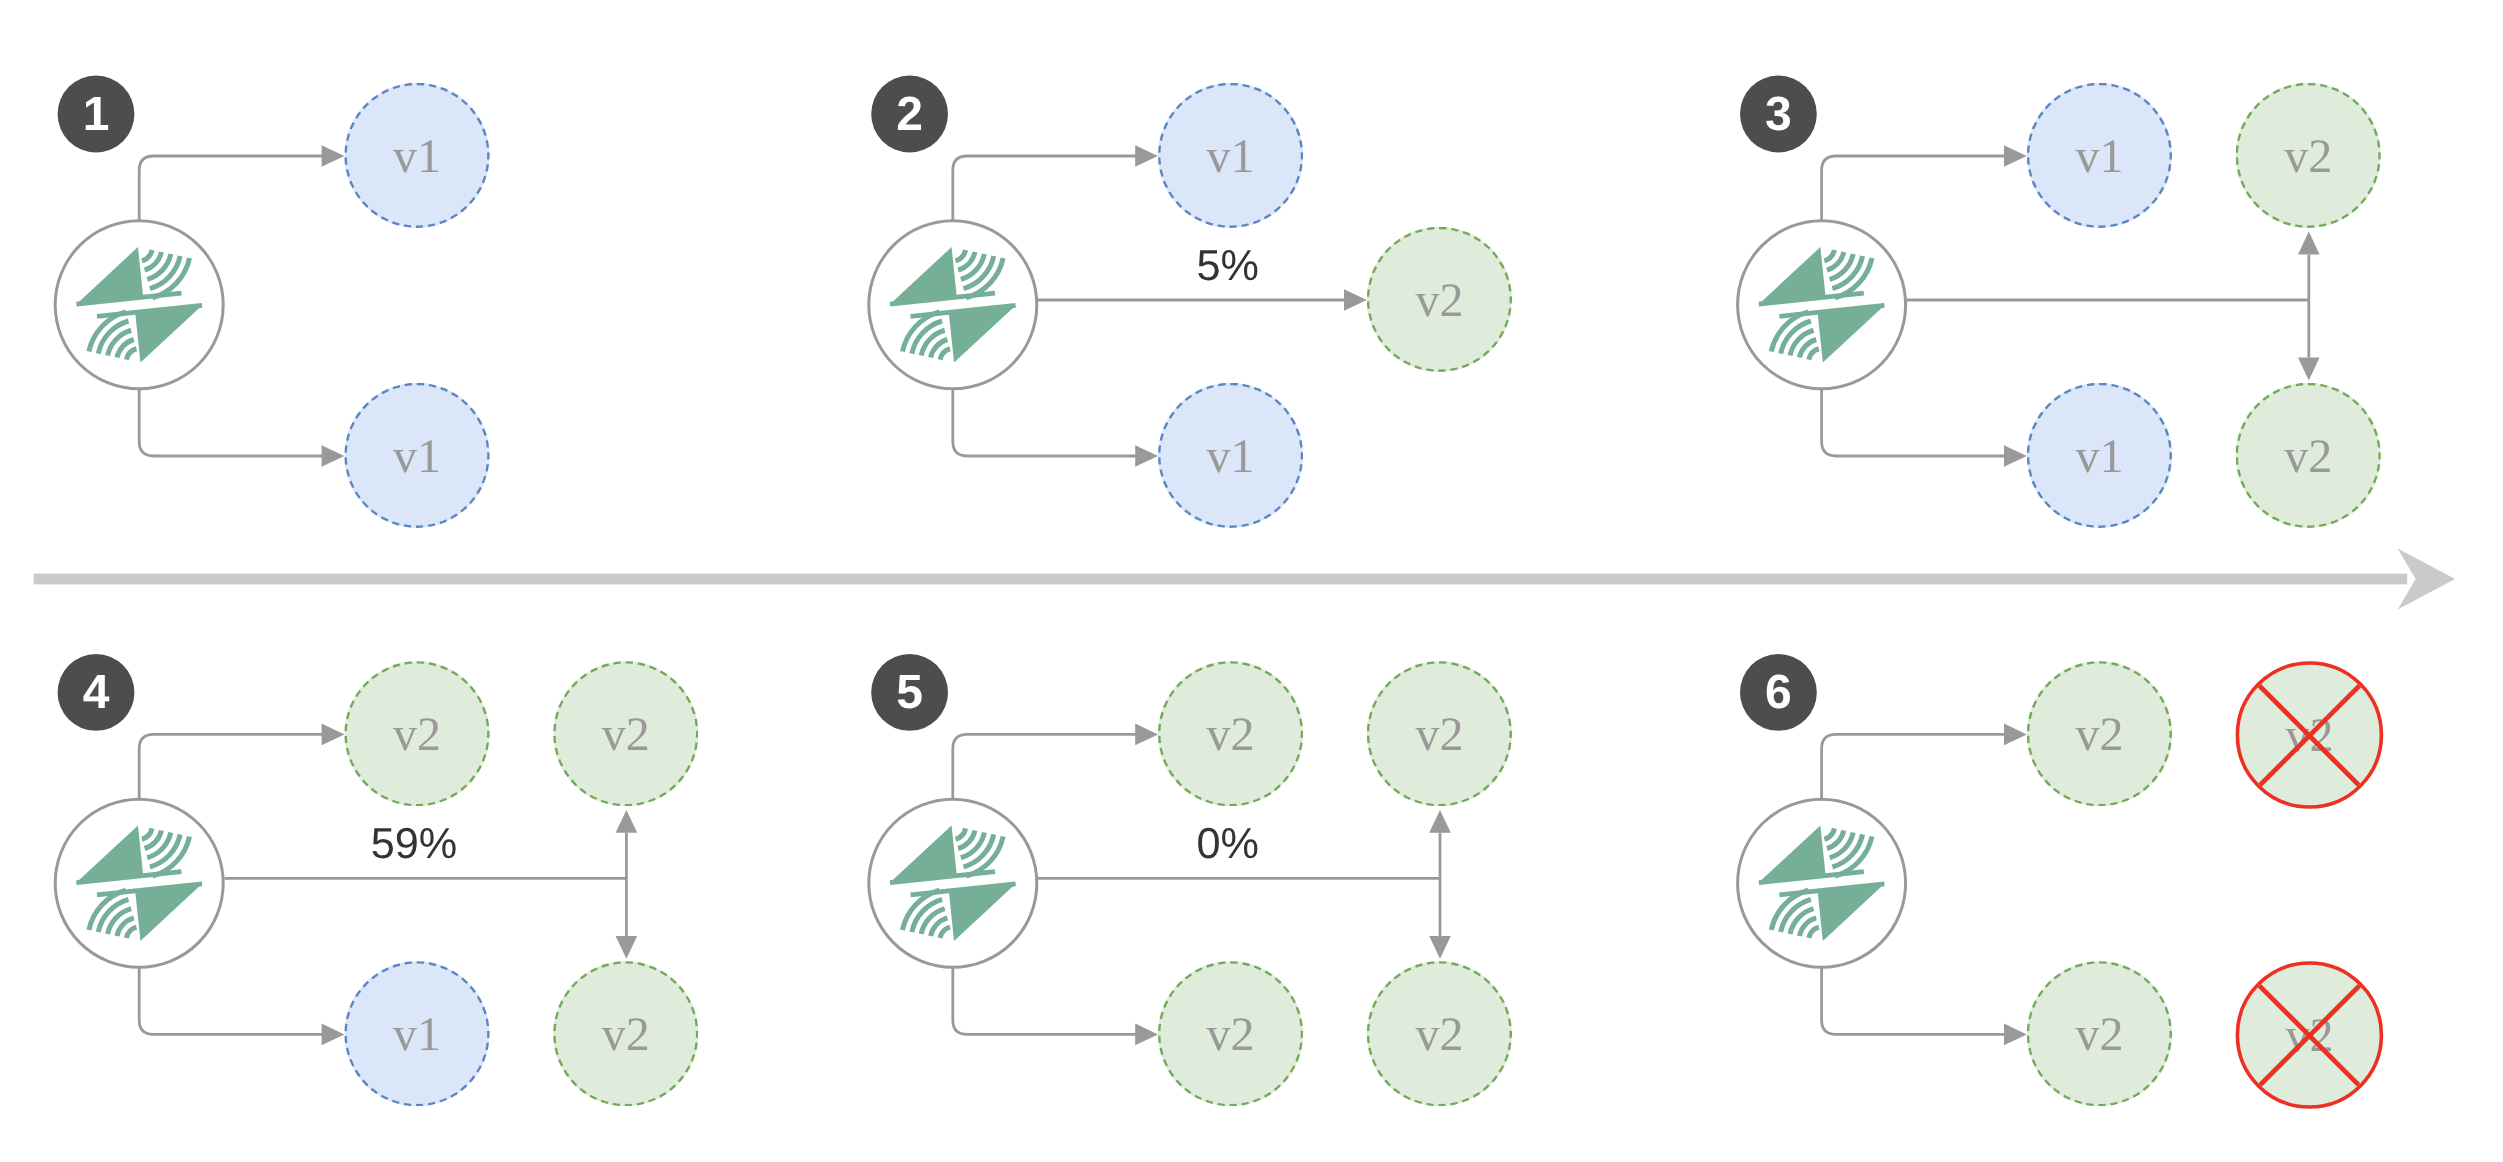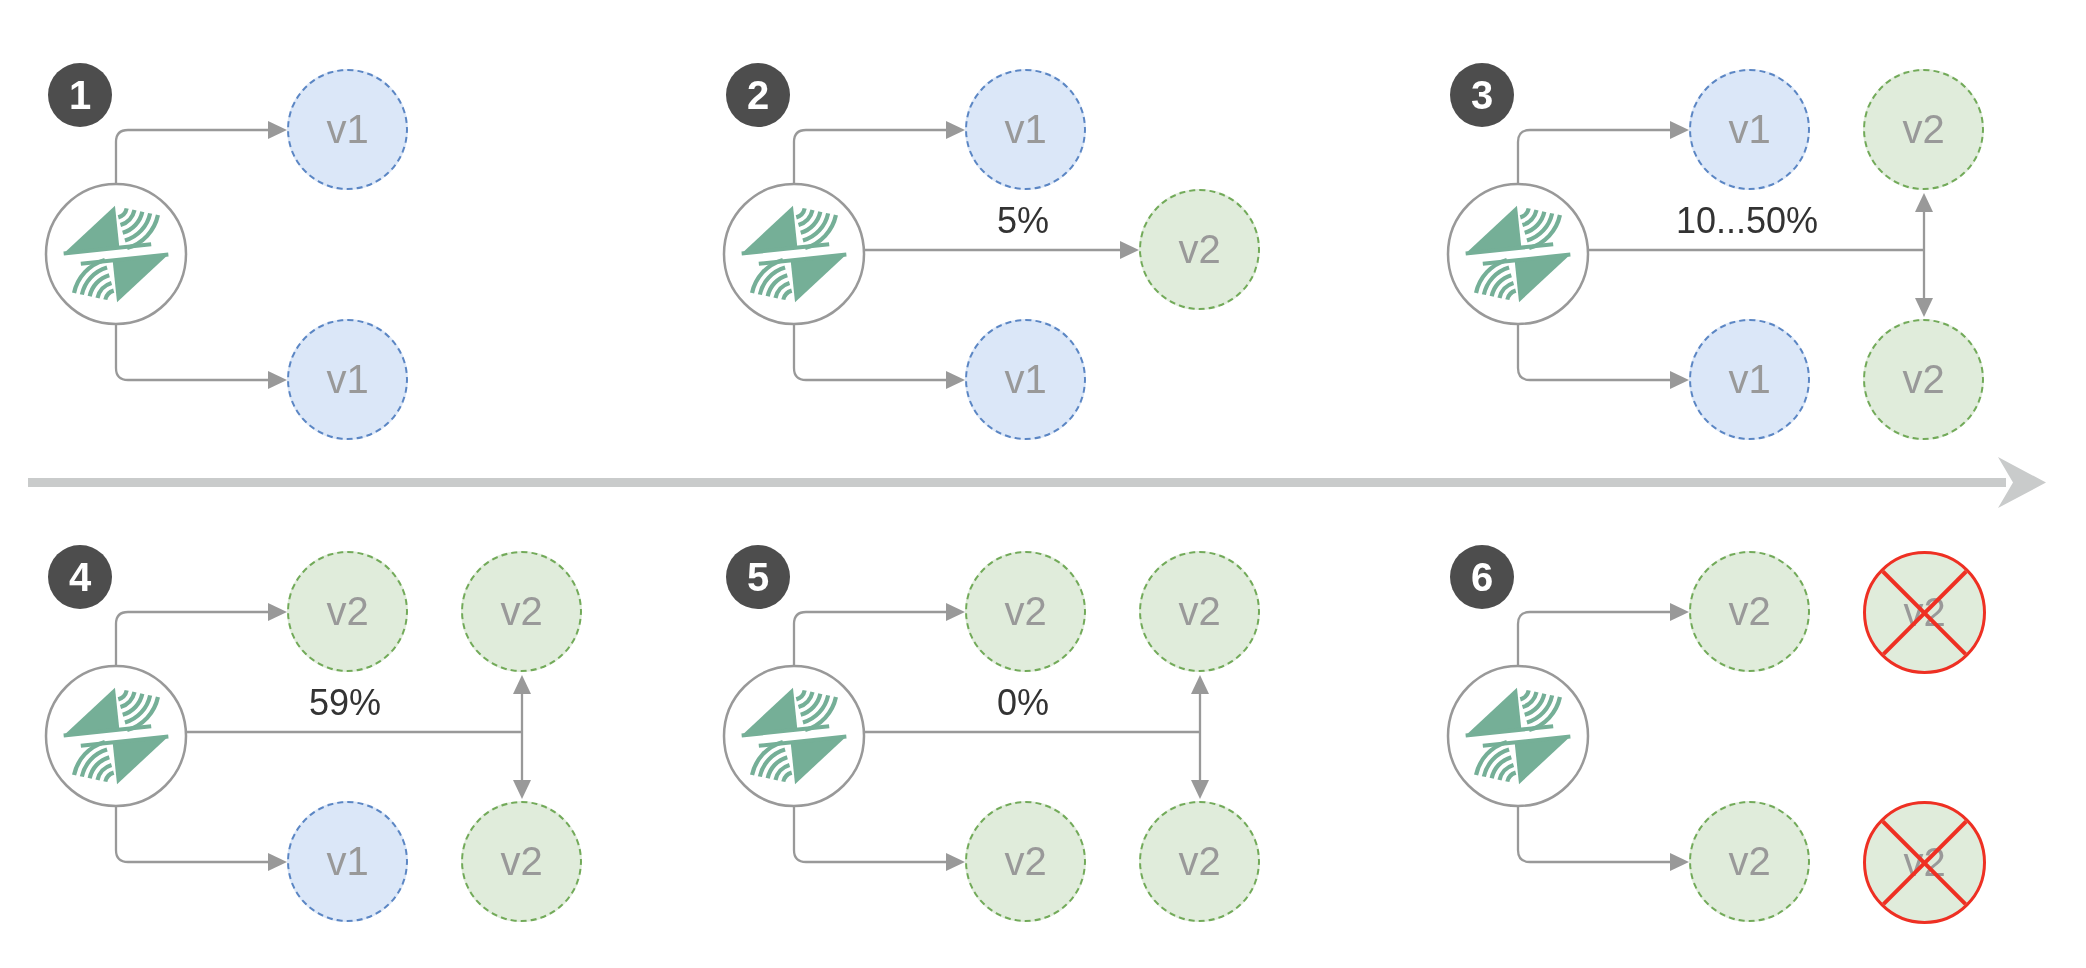--- a/index.html
+++ b/index.html
@@ -12,21 +12,21 @@
   .canvas{position:relative;width:2086px;height:968px;background:#ffffff;overflow:hidden;
           font-family:"Liberation Sans", sans-serif;}
   .panel{position:absolute;width:684px;height:460px;}
   .connectors{position:absolute;left:0;top:0;width:684px;height:460px;}
   .badge{position:absolute;left:48px;top:63px;width:64px;height:64px;border-radius:50%;
          background:var(--badge_bg);color:#fff;font-size:40px;font-weight:bold;
          display:flex;align-items:center;justify-content:center;}
   .lb-icon{position:absolute;left:44px;top:182px;width:144px;height:144px;}
   .pod{position:absolute;width:117px;height:117px;border-radius:50%;overflow:hidden;
        display:flex;align-items:center;justify-content:center;
-       font-size:40px;color:var(--pod_text);}
+       font-size:40px;color:var(--pod_text);font-family:Liberation Serif, serif;}
   .pod.blue{background:var(--pod_blue_fill);border:2.5px dashed var(--pod_blue_border);}
   .pod.green{background:var(--pod_green_fill);border:2.5px dashed var(--pod_green_border);}
   .pod.crossed{background:var(--pod_green_fill);border:3.5px solid var(--crossed_red);}
   .pod .xline{position:absolute;left:-10px;right:-10px;top:50%;height:3.5px;margin-top:-1.75px;
               background:var(--crossed_red);}
   .pod .xline.a{transform:rotate(45deg);}
   .pod .xline.b{transform:rotate(-45deg);}
   .pos-tl{left:287px;top:69px;}  .pos-bl{left:287px;top:319px;}
   .pos-tr{left:461px;top:69px;}  .pos-br{left:461px;top:319px;}
   .pos-mid{left:461px;top:189px;}
@@ -138,21 +138,20 @@
       </div>
     <div class="pod blue pos-bl">
         <span>v1</span>
       </div>
     <div class="pod green pos-tr">
         <span>v2</span>
       </div>
     <div class="pod green pos-br">
         <span>v2</span>
       </div>
-    <div class="traffic">10...50%</div>
   </div>
 
   <div class="panel" style="left:0;top:482px">
     <svg class="connectors" viewBox="0 0 684 460">
         <use href="#elbows"></use>
         <use href="#mid-tee"></use>
       </svg>
     <svg class="lb-icon" viewBox="0 0 144 144">
         <use href="#flagger"></use>
       </svg>

